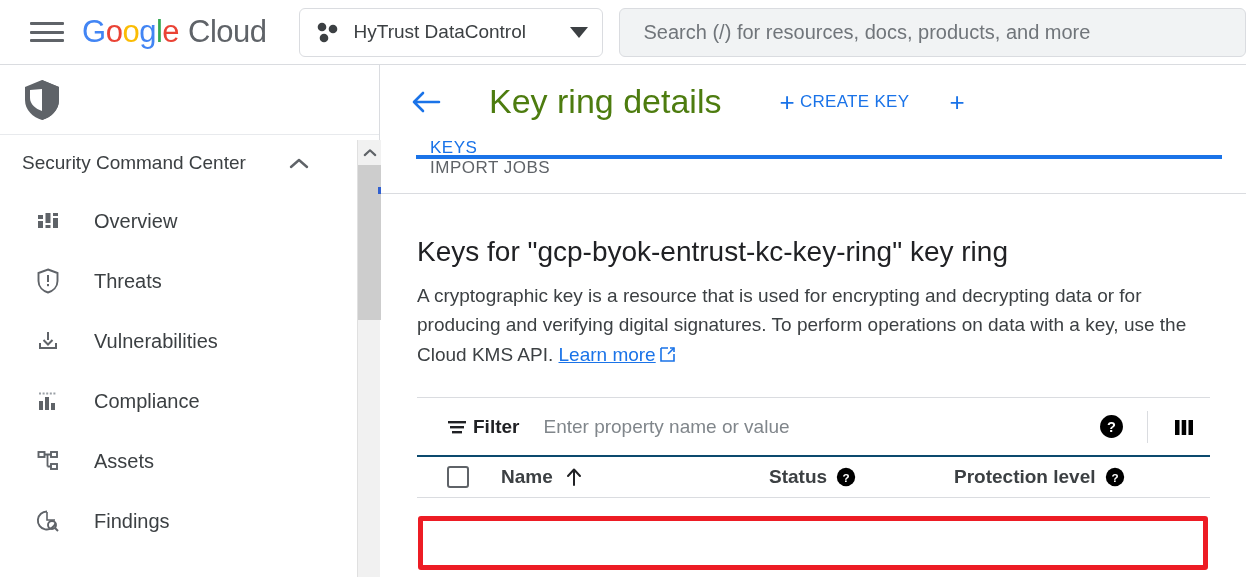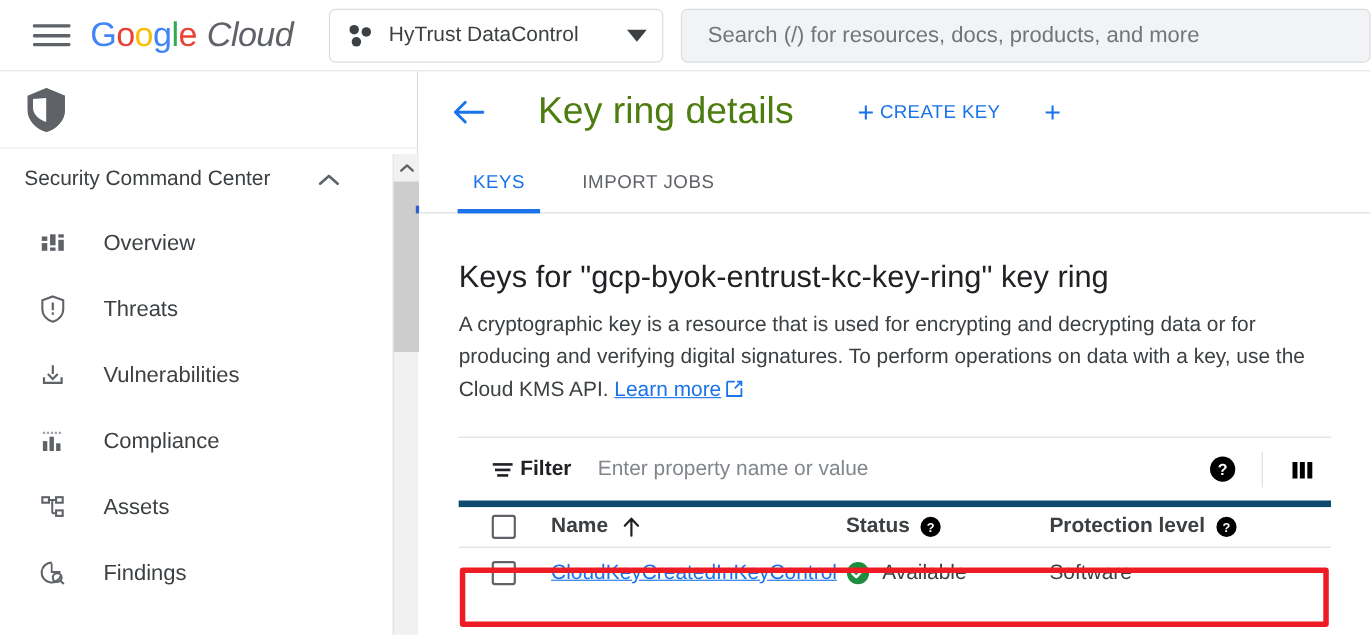--- a/index.html
+++ b/index.html
@@ -37,21 +37,21 @@
     margin-right: 32px;
     cursor: pointer;
     white-space: nowrap;
   }
   .brand .g1 { color: #4285f4; }
   .brand .o1 { color: #ea4335; }
   .brand .o2 { color: #fbbc04; }
   .brand .g2 { color: #4285f4; }
   .brand .l1 { color: #34a853; }
   .brand .e1 { color: #ea4335; }
-  .brand .cloud { color: #5f6368; margin-left: 9px; font-weight: 400; font-style: italic; }
+  .brand .cloud { color: #5f6368; margin-left: 9px; font-weight: 400; }
 
   .project-picker {
     height: 49px;
     min-width: 304px;
     border: 1px solid #dadce0;
     border-radius: 6px;
     display: flex; align-items: center;
     padding: 0 14px 0 16px;
     cursor: pointer;
     background: #fff;
@@ -194,20 +194,21 @@
   }
   .hdr-action .plus {
     font-size: 26px; font-weight: 400; margin-right: 5px; line-height: 1;
   }
 
   .tabs {
     height: 56px;
     border-bottom: 1px solid #dadce0;
     display: flex; align-items: stretch;
     padding-left: 35px;
+    flex-direction: column;
   }
   .tab {
     display: flex; align-items: center;
     font-size: 17px; font-weight: 500;
     letter-spacing: 0.5px;
     color: #5f6368;
     padding: 0 14px;
     margin-right: 24px;
     cursor: pointer;
     position: relative;
@@ -265,21 +266,21 @@
     display: flex; align-items: center; justify-content: center;
     cursor: pointer; border-radius: 50%;
   }
   .vdiv { width: 1px; height: 32px; background: #dadce0; margin: 0 16px; flex: 0 0 auto; }
 
   
   .tbl { width: 100%; }
   .tbl-head {
     display: flex; align-items: center;
     height: 43px;
-    border-top: 6px solid #0c4a6e;
+    border-top: 2px solid #0c4a6e;
     border-bottom: 1px solid #dadce0;
     padding-left: 30px;
   }
   .tbl-row {
     display: flex; align-items: center;
     height: 45px;
     padding-left: 30px;
   }
   .cb {
     width: 22px; height: 22px;
@@ -542,34 +543,18 @@
         </div>
         <div class="col-prot">
           <span class="th">Protection level</span>
           <svg class="help-dot" viewBox="0 0 24 24">
             <circle cx="12" cy="12" r="11" fill="#000000"></circle>
             <text x="12" y="17.5" font-family="Liberation Sans, sans-serif" font-size="14" font-weight="bold" fill="#ffffff" text-anchor="middle">?</text>
           </svg>
         </div>
       </div>
 
-      <div class="tbl-row">
-        <div class="cb"></div>
-        <div class="col-name">
-          <span class="key-link">CloudKeyCreatedInKeyControl</span>
-        </div>
-        <div class="col-status">
-          <svg width="22" height="22" viewBox="0 0 24 24">
-            <circle cx="12" cy="12" r="11" fill="#1e8e3e"></circle>
-            <path d="M6.5 12.4 L10.3 16 L17.5 8.3" stroke="#ffffff" stroke-width="2.6" fill="none" stroke-linecap="round" stroke-linejoin="round"></path>
-          </svg>
-          <span class="status-text">Available</span>
-        </div>
-        <div class="col-prot">
-          <span class="prot-text">Software</span>
-        </div>
-      </div>
     </div>
 
   </div>
 </div>
 
 <div class="highlight-box"></div>
 
 </body></html>

